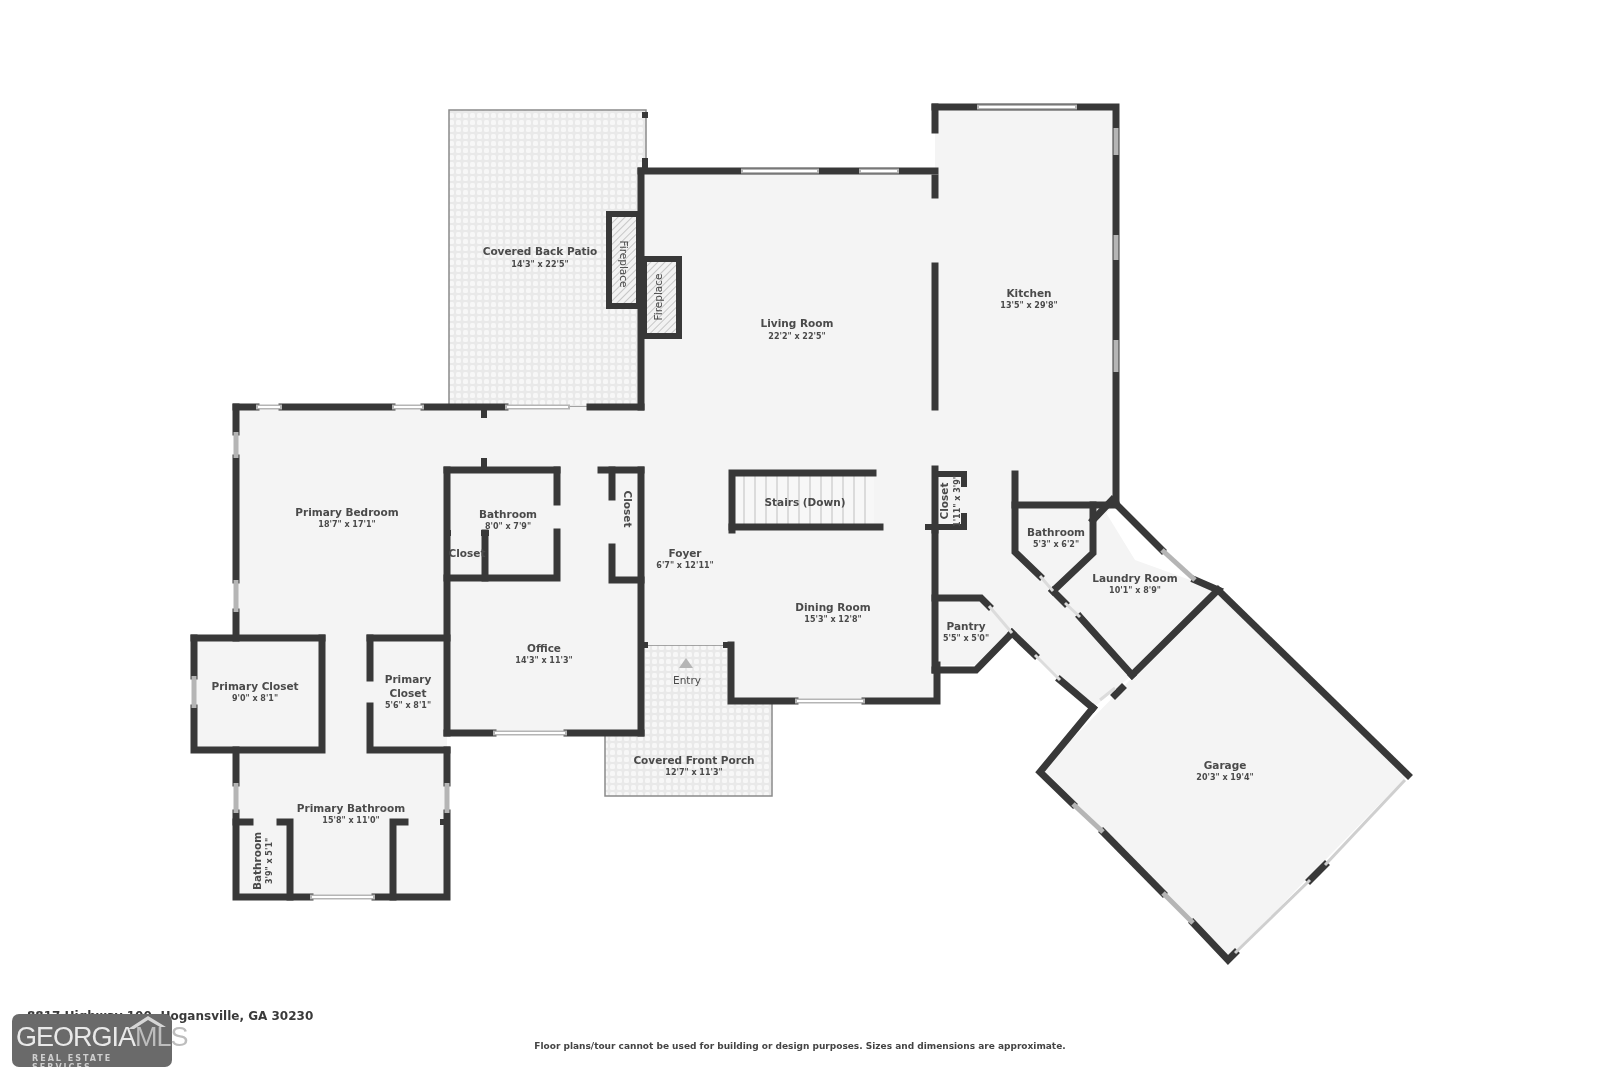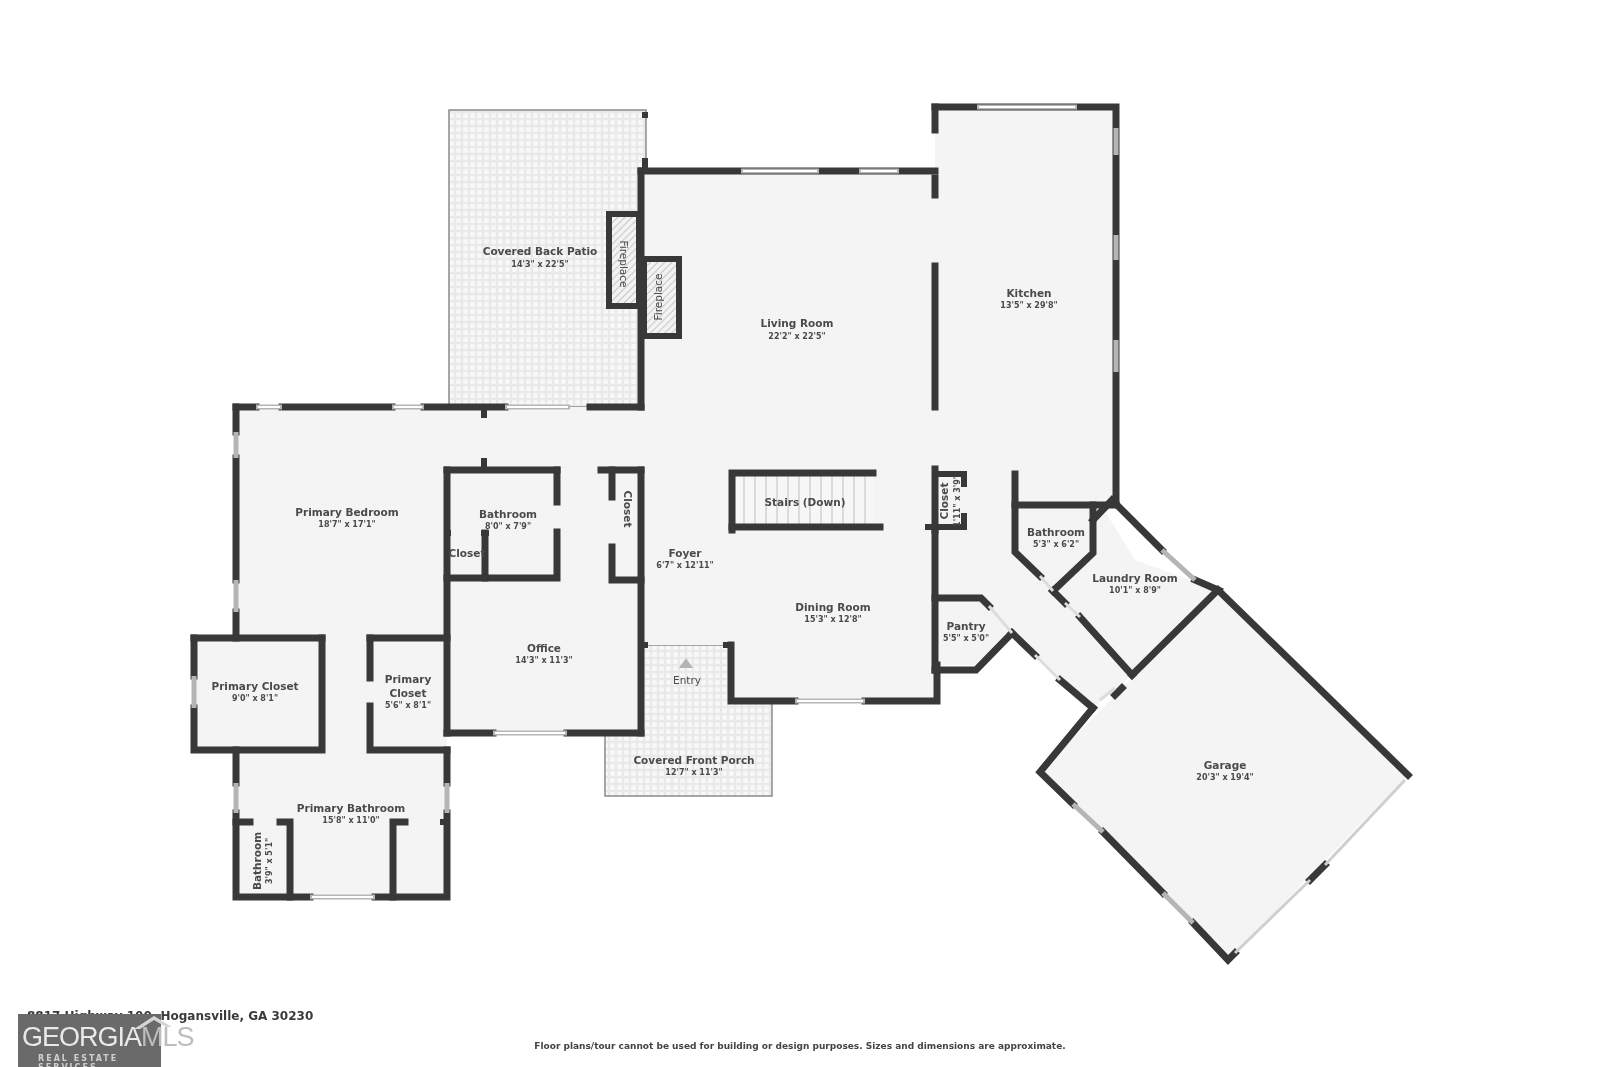--- a/index.html
+++ b/index.html
@@ -10,21 +10,21 @@
   .wall { stroke:#383838; stroke-width:7; fill:none; stroke-linecap:square; }
   .wall-thin { stroke:#383838; stroke-width:6; fill:none; }
   .win { stroke:#b5b5b5; stroke-width:5; fill:none; }
   .win-inner { stroke:#ffffff; stroke-width:2; fill:none; }
   .fire { fill:url(#hatch); stroke:#383838; stroke-width:6; }
   .stair-line { stroke:#c8c8c8; stroke-width:1.2; }
   .rname { font-family:"DejaVu Sans", sans-serif; font-size:10.5px; font-weight:bold; fill:#4a4a4a; text-anchor:middle; }
   .rdim { font-family:"DejaVu Sans", sans-serif; font-size:8px; fill:#4a4a4a; text-anchor:middle; font-weight:bold; }
   .address { position:absolute; left:27px; top:1009px; font-size:12px; font-weight:bold; color:#3a3a3a; font-family:"DejaVu Sans", sans-serif; }
   .disclaimer { position:absolute; left:0; width:1600px; top:1041px; text-align:center; font-size:9px; font-weight:bold; color:#444; font-family:"DejaVu Sans", sans-serif; }
-  .logo { position:absolute; left:18px; top:1014px; width:143px; height:53px; background:#6a6a6a; }
+  .logo { position:absolute; left:12px; top:1014px; width:160px; height:53px; background:#6a6a6a;border-radius:7px; }
   .logo-main { position:absolute; left:4px; top:8px; font-size:27px; color:#e9e9e9; font-family:"Liberation Sans", sans-serif; letter-spacing:-1px; }
   .logo-main .mls { color:#bdbdbd; }
   .logo-sub { position:absolute; left:20px; top:40px; font-size:8px; color:#cfcfcf; letter-spacing:2px; font-weight:bold; font-family:"DejaVu Sans", sans-serif; }
   .logo-roof { position:absolute; left:114px; top:1px; width:40px; height:14px; }
 </style>
 </head>
 <body>
 
 <svg id="plan" viewBox="0 0 1600 1067" xmlns="http://www.w3.org/2000/svg">
   <defs>

